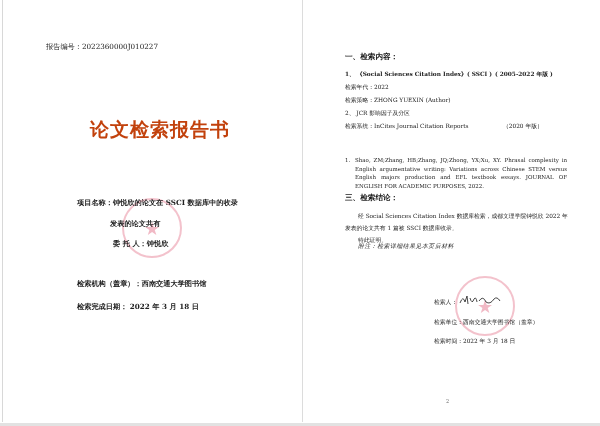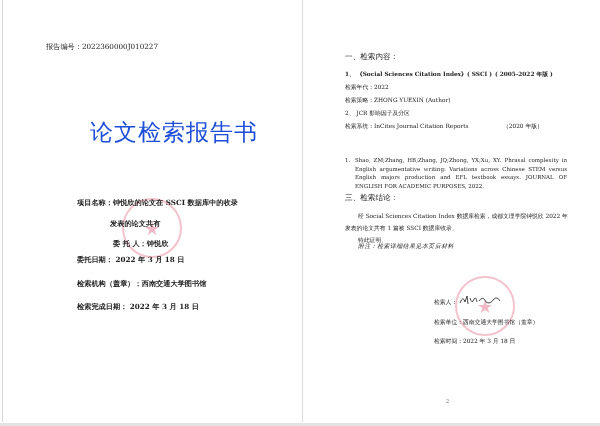--- a/index.html
+++ b/index.html
@@ -4,33 +4,33 @@
 <style>
   html,body{margin:0;padding:0;}
   body{width:600px;height:426px;background:#ffffff;position:relative;overflow:hidden;font-family:"DejaVu Serif","Liberation Serif",serif;color:#1a1a1a;}
   .spread{position:absolute;left:0;top:0;width:600px;height:426px;}
   .page{position:absolute;top:0;height:422px;background:#fff;}
   .page.left{left:2px;width:293px;border-left:1px solid #d8d8d8;}
   .page.right{left:302px;width:296px;border-left:1px solid #dcdcdc;}
   .bottom-edge{position:absolute;left:0;bottom:0;width:600px;height:3px;background:#e2e2e2;}
   .abs{position:absolute;white-space:nowrap;}
   .report-no{left:46px;top:42px;font-size:7.2px;font-weight:normal;}
-  .main-title{left:90px;top:117px;font-size:23px;letter-spacing:1px;font-family:"DejaVu Sans","Liberation Sans",sans-serif;color:#1d4ed8;}
+  .main-title{left:90px;top:117px;font-size:19px;letter-spacing:1px;font-family:"DejaVu Sans","Liberation Sans",sans-serif;color:#c2410c;font-weight:bold;}
   .field{font-size:7.2px;font-weight:bold;color:#222;}
   .f1{left:77px;top:198px;}
   .f1b{left:110px;top:219px;}
   .f2{left:77px;top:239px;padding-left:36px;}
   .f3{left:77px;top:255px;}
   .f4{left:77px;top:279px;}
   .f5{left:77px;top:302px;}
   .stamp{position:absolute;border-radius:50%;border:2px solid rgba(220,80,110,0.35);}
   .stamp .star{position:absolute;left:50%;top:50%;transform:translate(-50%,-50%);color:rgba(220,80,110,0.4);font-size:18px;}
   .stamp-left{left:122px;top:198px;width:56px;height:56px;}
   .stamp-right{left:455px;top:276px;width:56px;height:56px;}
-  .sec{font-size:7.6px;font-weight:normal;}
+  .sec{font-size:7.6px;font-weight:bold;}
   .r-small{font-size:5.8px;color:#222;}
   .s1{left:345px;top:52px;}
   .l1{left:345px;top:70px;font-weight:bold;}
   .l1r{left:495px;top:70px;font-weight:bold;}
   .l2{left:345px;top:83px;}
   .l3{left:345px;top:96px;}
   .l4{left:345px;top:109px;}
   .l5{left:345px;top:122px;}
   .l5r{left:503px;top:122px;}
   .s2{left:345px;top:139px;}
@@ -60,21 +60,20 @@
   <div class="abs report-no">报告编号：2022360000J010227</div>
   <div class="abs main-title">论文检索报告书</div>
 
   <div class="stamp stamp-left">
     <span class="star">★</span>
   </div>
 
   <div class="abs field f1">项目名称：钟悦欣的论文在 SSCI 数据库中的收录</div>
   <div class="abs field f1b">发表的论文共有</div>
   <div class="abs field f2">委 托 人：钟悦欣</div>
-  <div class="abs field f3">委托日期： 2022  年  3  月  18  日</div>
   <div class="abs field f4">检索机构（盖章）：西南交通大学图书馆</div>
   <div class="abs field f5">检索完成日期：  2022  年  3  月  18  日</div>
 
   <div class="abs sec s1">一、检索内容：</div>
   <div class="abs r-small l1">1、 《Social Sciences Citation Index》( SSCI )</div>
   <div class="abs r-small l1r">( 2005-2022 年版 )</div>
   <div class="abs r-small l2">检索年代：2022</div>
   <div class="abs r-small l3">检索策略：ZHONG YUEXIN (Author)</div>
   <div class="abs r-small l4">2、 JCR 影响因子及分区</div>
   <div class="abs r-small l5">检索系统：InCites Journal Citation Reports</div>

